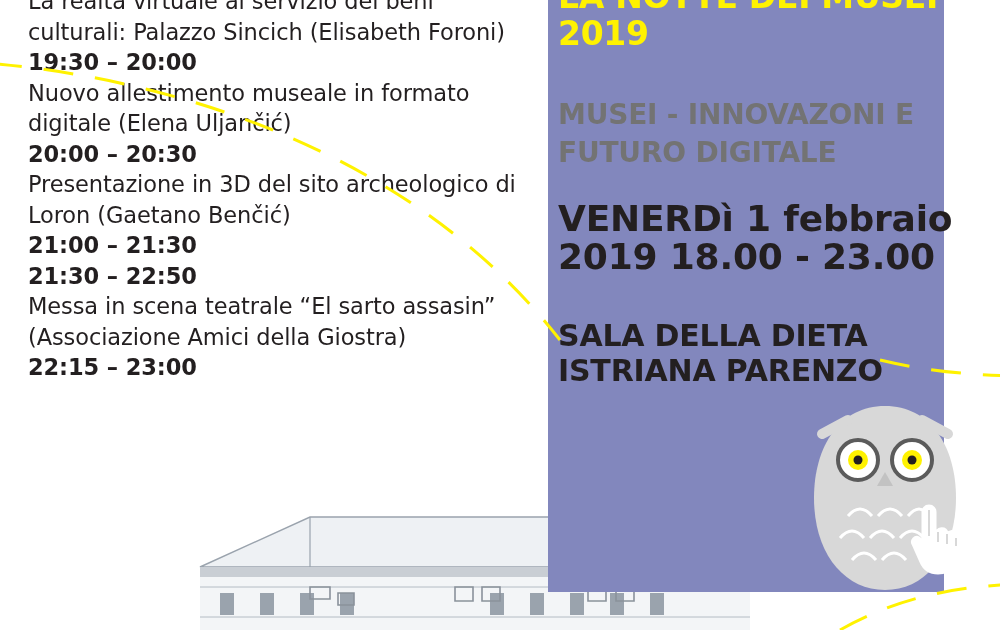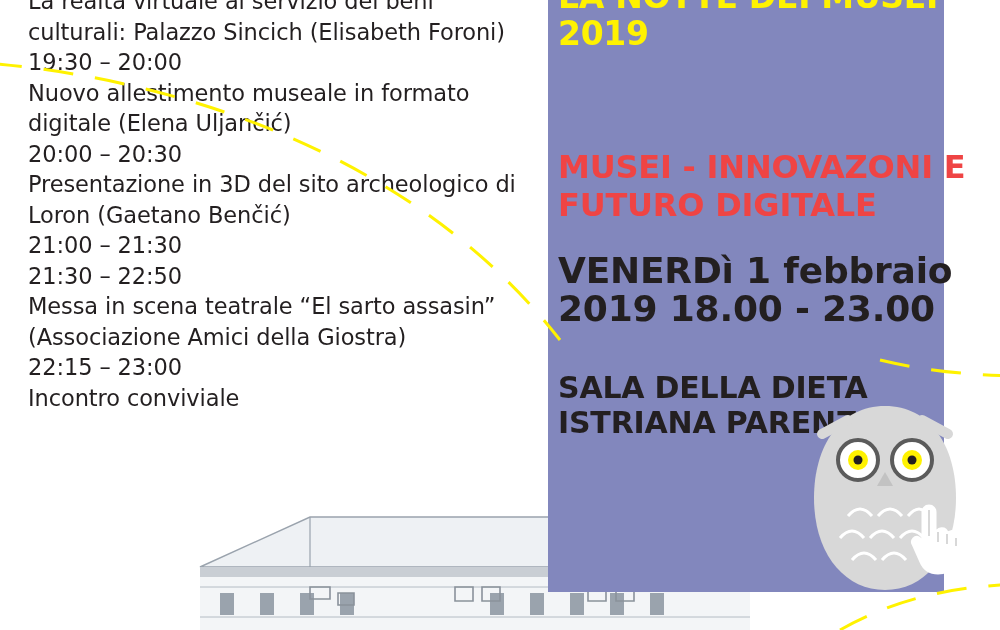--- a/index.html
+++ b/index.html
@@ -33,21 +33,21 @@
     z-index: 3;
   }
   .sched-line {
     font-size: 22.5px;
     line-height: 30.5px;
     color: #231f20;
     white-space: pre-line;
     letter-spacing: -0.1px;
   }
   .sched-line.time {
-    font-weight: normal;
+    font-weight: bold;
   }
 
   
   .panel {
     position: absolute;
     left: 548px;
     top: 0;
     width: 396px;
     height: 592px;
     background: #8287bd;
@@ -61,25 +61,25 @@
     z-index: 4;
   }
   .title-yellow {
     color: #fff200;
     font-weight: bold;
     font-size: 33px;
     line-height: 37px;
     letter-spacing: -0.3px;
   }
   .subtitle-yellow {
-    color: #ef4444;
-    font-weight: bold;
-    font-size: 32px;
+    color: #737373;
+    font-weight: bold;
+    font-size: 28px;
     line-height: 38px;
-    margin-top: 96px;
+    margin-top: 44px;
     letter-spacing: -0.2px;
   }
   .date-dark {
     color: #231f20;
     font-weight: bold;
     font-size: 36px;
     line-height: 38px;
     margin-top: 28px;
     letter-spacing: -0.2px;
   }
@@ -161,21 +161,20 @@
   <div class="sched-line">Nuovo allestimento museale in formato
 digitale (Elena Uljančić)</div>
   <div class="sched-line time">20:00 – 20:30</div>
   <div class="sched-line">Presentazione in 3D del sito archeologico di
 Loron (Gaetano Benčić)</div>
   <div class="sched-line time">21:00 – 21:30</div>
   <div class="sched-line time">21:30 – 22:50</div>
   <div class="sched-line">Messa in scena teatrale “El sarto assasin”
 (Associazione Amici della Giostra)</div>
   <div class="sched-line time">22:15 – 23:00</div>
-  <div class="sched-line">Incontro conviviale</div>
 </div>
 
 <div class="panel-inner">
   <div class="title-yellow">LA NOTTE DEI MUSEI
 2019</div>
   <div class="subtitle-yellow">MUSEI - INNOVAZONI
 E FUTURO DIGITALE</div>
   <div class="date-dark">VENERDì 1 febbraio 2019
 18.00 - 23.00</div>
   <div class="venue-dark">SALA DELLA DIETA

